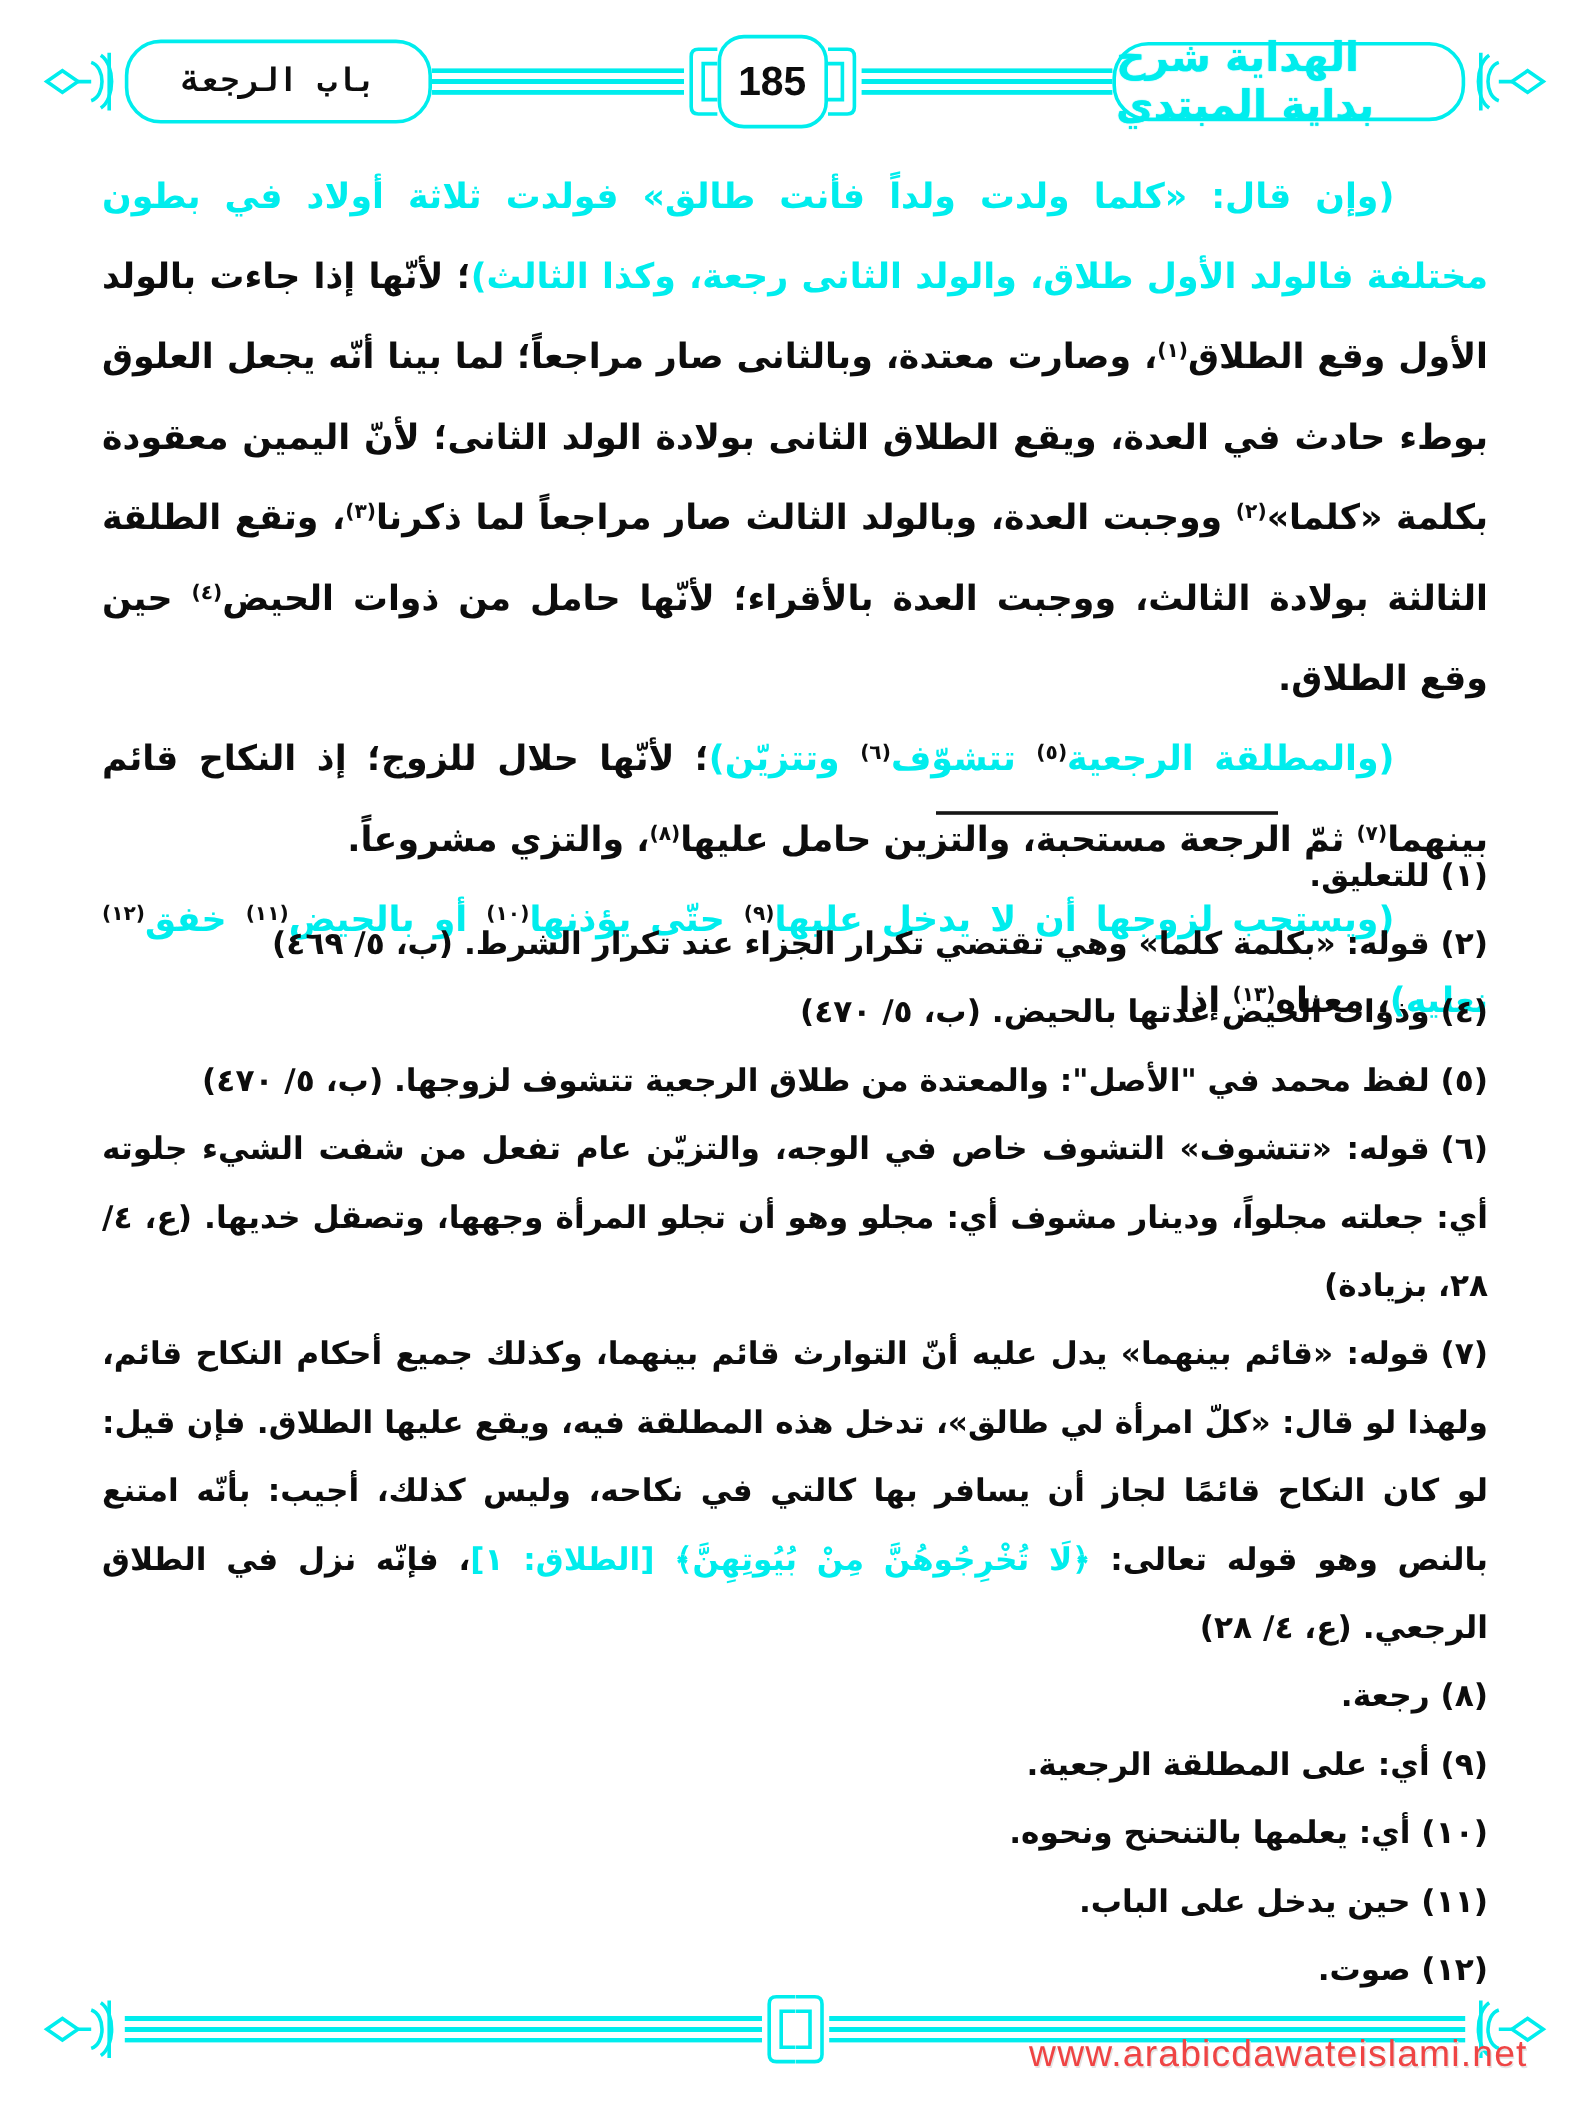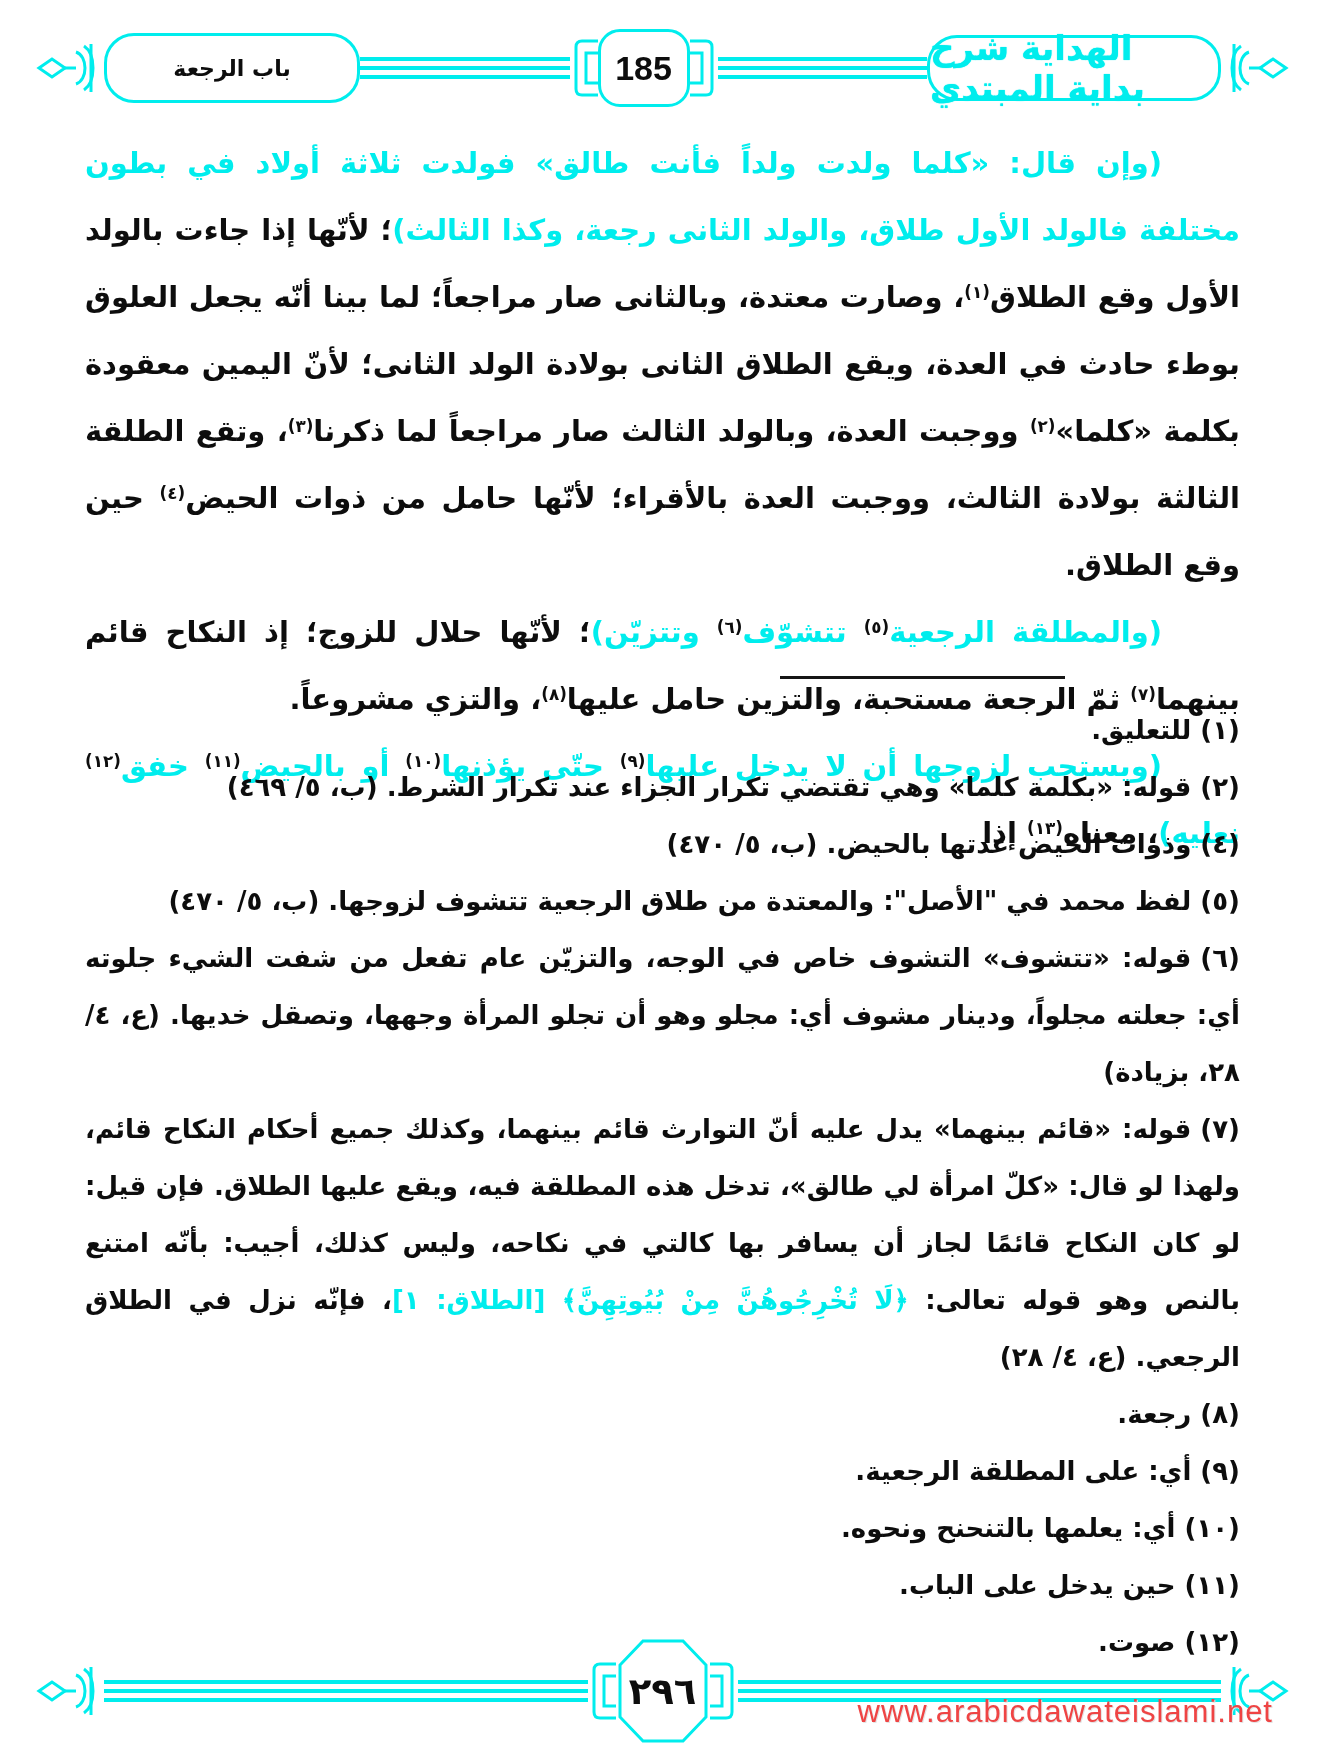--- a/index.html
+++ b/index.html
@@ -17,21 +17,21 @@
     background:linear-gradient(to bottom,
       var(--accent) 0 4px,#fff 4px 9px,
       var(--accent) 9px 13px,#fff 13px 18px,
       var(--accent) 18px 22px);
   }
   .capsule{
     border:3px solid var(--accent);background:#fff;border-radius:30px;
     display:flex;align-items:center;justify-content:center;flex:none;
     color:var(--ink);font-weight:bold;
   }
-  .capsule.chapter{width:250px;height:64px;font-size:22px;}
+  .capsule.chapter{width:250px;height:64px;font-size:27px;font-family:Liberation Mono, monospace;}
   .capsule.pagenum{width:86px;height:72px;border-radius:22px;font-size:34px;font-family:"Liberation Sans",sans-serif;}
   .capsule.booktitle{width:288px;height:60px;font-size:34px;color:var(--accent);text-shadow:0 0 1px var(--accent);}
   .finial,.clamp,.medallion{flex:none;}
   .flip{transform:scaleX(-1);}
   .medallion{position:relative;width:94px;height:108px;}
   .medallion .num{
     position:absolute;inset:0;display:flex;align-items:center;justify-content:center;
     font-size:37px;font-weight:bold;color:var(--ink);
   }
   
@@ -141,26 +141,20 @@
         <line x1="55" y1="8" x2="55" y2="56"></line>
       </g>
     </svg>
     <div class="tripleline"></div>
     <svg class="clamp" width="28" height="70" viewBox="0 0 28 70">
       <g fill="none" stroke="#00eded" stroke-width="3">
         <path d="M28,8 H12 Q6,8 6,14 V56 Q6,62 12,62 H28"></path>
         <path d="M28,20 H16 V50 H28"></path>
       </g>
     </svg>
-    <div class="medallion">
-      <svg width="94" height="108" viewBox="0 0 94 108">
-        <polygon points="27,4 67,4 90,28 90,80 67,104 27,104 4,80 4,28" fill="#ffffff" stroke="#00eded" stroke-width="3"></polygon>
-      </svg>
-      <span class="num">٢٩٦</span>
-    </div>
     <svg class="clamp flip" width="28" height="70" viewBox="0 0 28 70">
       <g fill="none" stroke="#00eded" stroke-width="3">
         <path d="M28,8 H12 Q6,8 6,14 V56 Q6,62 12,62 H28"></path>
         <path d="M28,20 H16 V50 H28"></path>
       </g>
     </svg>
     <div class="tripleline"></div>
     <svg class="finial flip" width="68" height="64" viewBox="0 0 68 64">
       <g fill="none" stroke="#00eded" stroke-width="3">
         <polygon points="3,32 16,23 29,32 16,41"></polygon>

